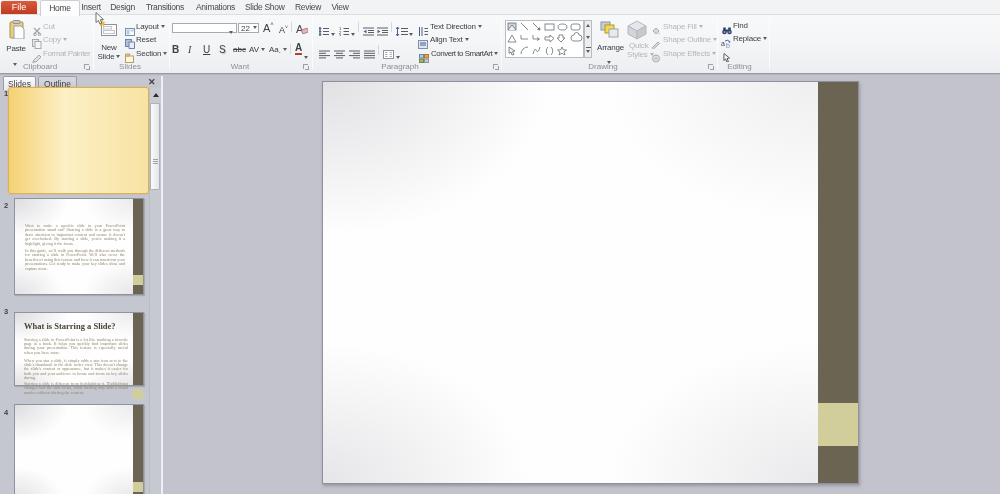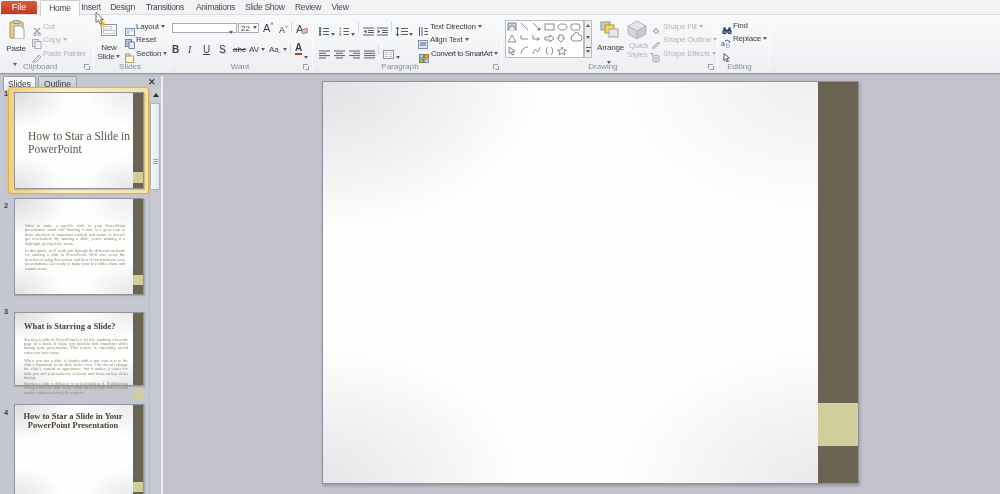--- a/index.html
+++ b/index.html
@@ -133,21 +133,21 @@
         <rect x="3" y="2.5" width="6" height="7" fill="#f5f6f7" stroke="#a6aaaf"></rect>
       </svg>
     </div>
     <div class="gtxt" style="left:43px;top:35px;">Copy <span class="dropg"></span></div>
     <div class="abs" style="left:32px;top:49px;">
       <svg width="10" height="10">
         <path d="M1 8 L7 2 L9 4 L4 9 Z" fill="#dfe1e4" stroke="#a6aaaf"></path>
         <path d="M1 8 L0 10 L3 9.5 Z" fill="#a6aaaf"></path>
       </svg>
     </div>
-    <div class="gtxt" style="left:43px;top:49px;letter-spacing:-0.4px;">Paste Painter</div>
+    <div class="gtxt" style="left:43px;top:49px;letter-spacing:-0.4px;">Format Painter</div>
 
     <div class="abs" style="left:100px;top:23px;">
       <svg width="18" height="14">
         <rect x="1.5" y="1.5" width="15" height="11" fill="#fdfdfe" stroke="#8f9399"></rect>
         <rect x="3.5" y="3.5" width="8" height="2.5" fill="none" stroke="#c3c7cc"></rect>
         <rect x="3.5" y="7.5" width="11" height="3" fill="none" stroke="#c3c7cc"></rect>
       </svg>
     </div>
     <div class="abs" style="left:98px;top:18px;font-size:9px;color:#f2c12e;text-shadow:0 0 1px #c89a20;">★</div>
     <div class="btxt" style="left:100px;top:43px;width:18px;text-align:center;">New</div>
@@ -464,25 +464,20 @@
     </div>
   </div>
 
   <div id="panel">
     <div id="slidestab" class="ptab">Slides</div>
     <div id="outlinetab" class="ptab">Outline</div>
     <div id="closex">✕</div>
 
     <div class="thumbnum" style="top:13px;">1</div>
     <div class="abs" style="left:8px;top:11px;width:141px;height:107px;border-radius:3px;border:1px solid #ddb058;background:linear-gradient(90deg,#f4d175 0%,#fcf0c4 40%,#f7e3a2 100%);box-shadow:0 0 2px rgba(230,170,60,.5);"></div>
-    <div class="thumbwhite" style="top:16px;height:97px;">
-      <div style="position:absolute;left:13px;top:36.5px;font-family:'Liberation Serif',serif;font-size:11.5px;line-height:13px;color:#5c5546;">How to Star a Slide in PowerPoint</div>
-      <div class="minibar"></div>
-      <div class="minibarlight" style="top:79px;height:10.5px;"></div>
-    </div>
 
     <div class="thumbnum" style="top:125px;">2</div>
     <div class="thumbwhite" style="top:122px;height:97px;">
       <div class="tinytext" style="position:absolute;left:10px;top:25px;width:100px;">Want to make a specific slide in your PowerPoint presentation stand out? Starring a slide is a great way to draw attention to important content and ensure it doesn't get overlooked. By starring a slide, you're making it a highlight, giving it the focus.</div>
       <div class="tinytext" style="position:absolute;left:10px;top:50px;width:100px;">In this guide, we'll walk you through the different methods for starring a slide in PowerPoint. We'll also cover the benefits of using this feature and how it can transform your presentations. Get ready to make your key slides shine and capture more.</div>
       <div class="minibar"></div>
       <div class="minibarlight" style="top:75.5px;height:10.5px;"></div>
     </div>
 
     <div class="thumbnum" style="top:231px;">3</div>
@@ -490,21 +485,20 @@
       <div style="position:absolute;left:9px;top:8px;font-family:'Liberation Serif',serif;font-size:8.5px;font-weight:bold;color:#4a4335;">What is Starring a Slide?</div>
       <div class="tinytext" style="position:absolute;left:9px;top:24.5px;width:104px;">Starring a slide in PowerPoint is a lot like marking a favorite page in a book. It helps you quickly find important slides during your presentation. This feature is especially useful when you have more.</div>
       <div class="tinytext" style="position:absolute;left:9px;top:45.5px;width:104px;">When you star a slide, it simply adds a star icon next to the slide's thumbnail in the slide sorter view. This doesn't change the slide's content or appearance, but it makes it easier for both you and your audience to locate and focus on key slides during.</div>
       <div class="tinytext" style="position:absolute;left:9px;top:69px;width:104px;">Starring a slide is different from highlighting it. Highlighting changes how the slide looks, while starring only adds a visual marker without altering the content.</div>
       <div class="minibar"></div>
       <div class="minibarlight" style="top:75.5px;height:10px;"></div>
     </div>
 
     <div class="thumbnum" style="top:332px;">4</div>
     <div class="thumbwhite" style="top:328px;height:97px;">
-      <div style="position:absolute;left:2px;top:7px;width:112px;text-align:center;font-family:'Liberation Serif',serif;font-size:8.5px;font-weight:bold;line-height:9px;color:#4a4335;">How to Star a Slide in Your PowerPoint Presentation</div>
       <div class="minibar"></div>
       <div class="minibarlight" style="top:76.5px;height:10.5px;"></div>
     </div>
 
     <div id="pscroll">
       <div id="pscrollup"></div>
       <div id="pscrollthumb"></div>
     </div>
   </div>
   <div id="splitter"></div>

